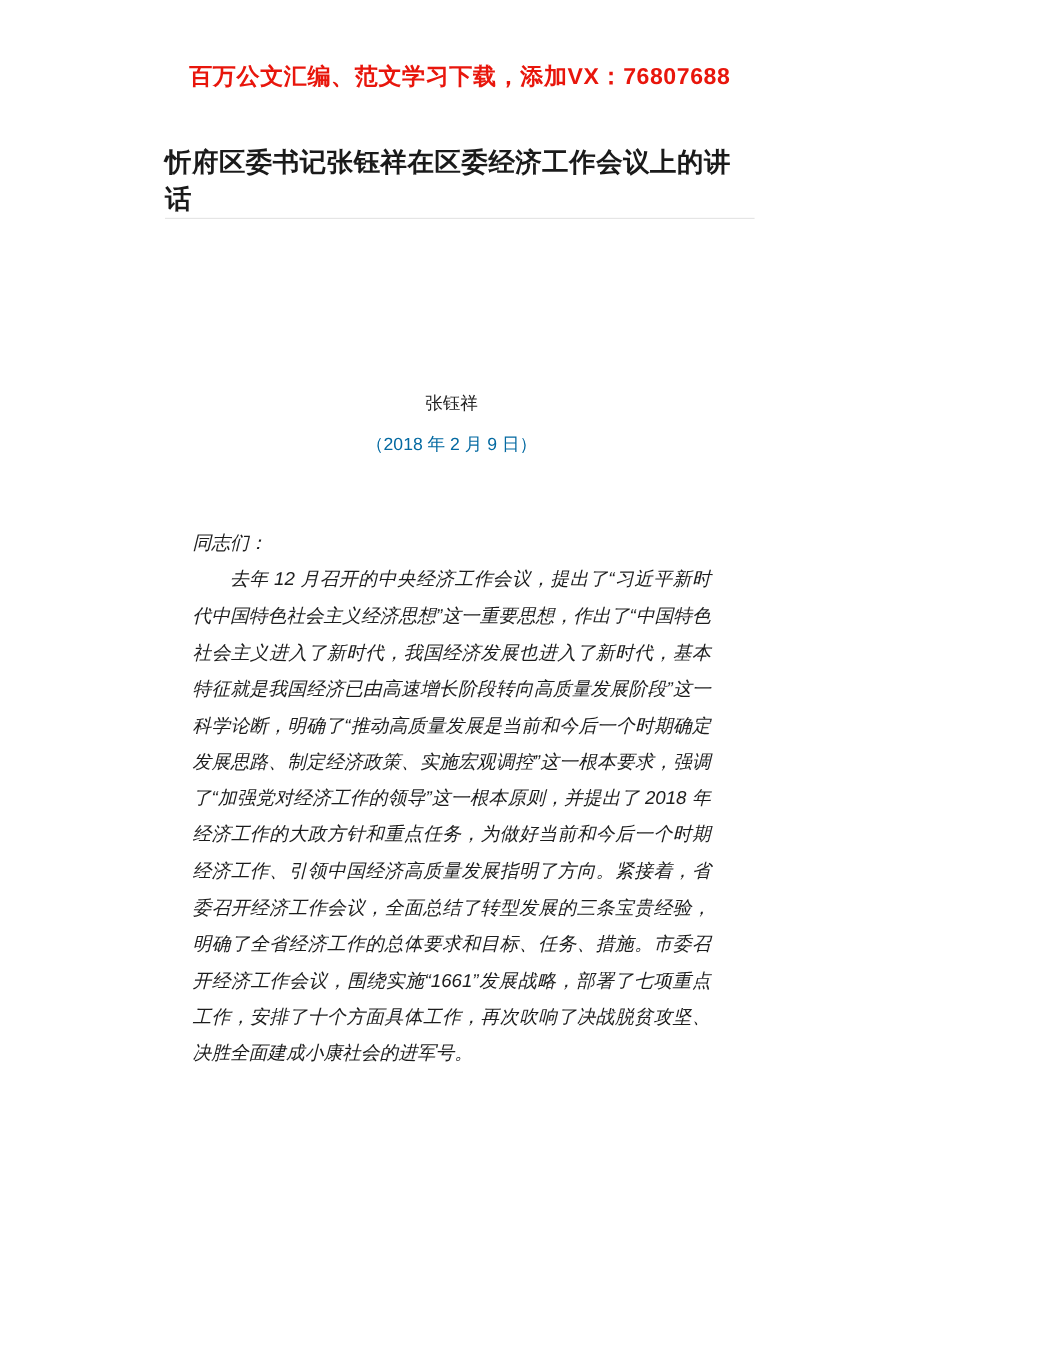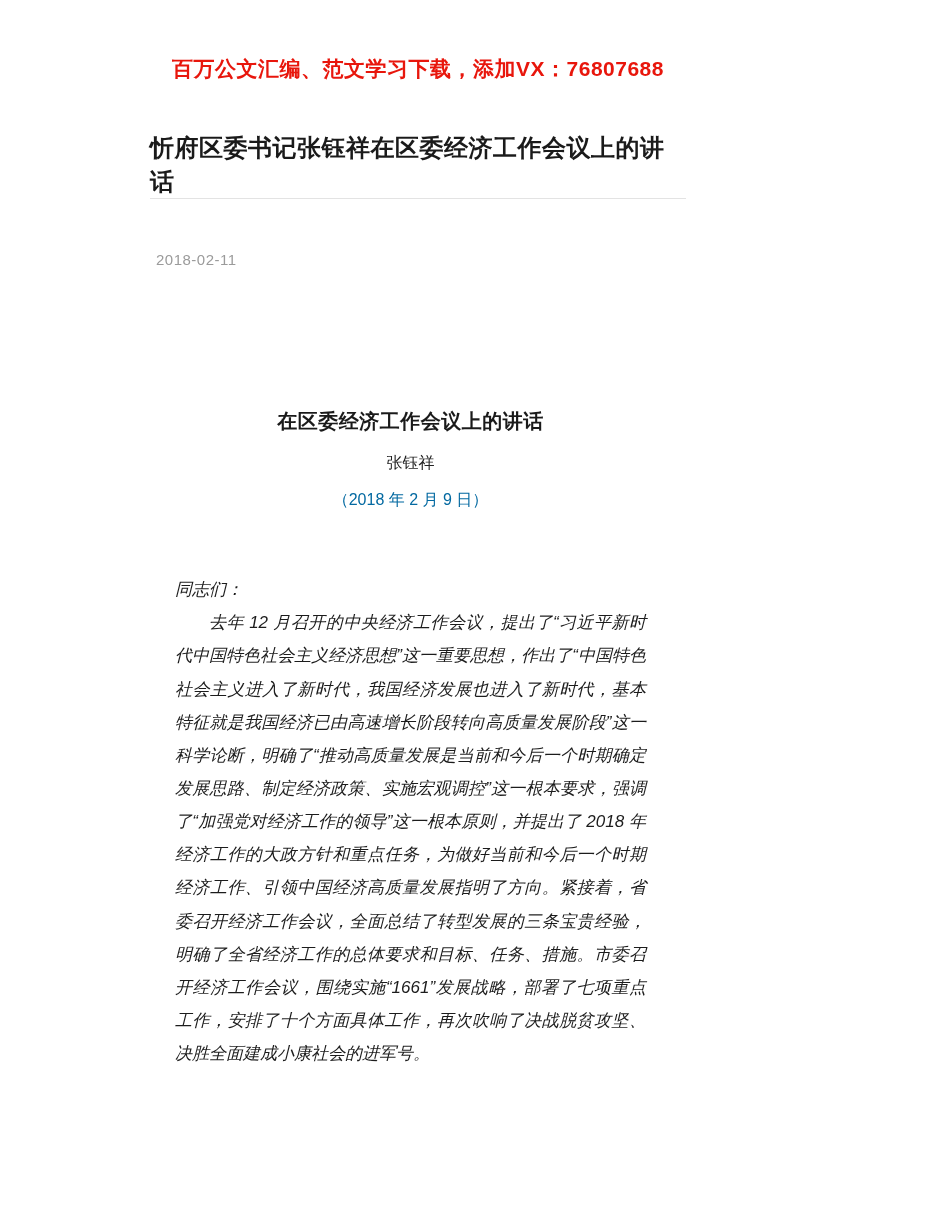--- a/index.html
+++ b/index.html
@@ -89,24 +89,22 @@
 <body>
 
 <div class="page">
 
   <div class="ad-banner">百万公文汇编、范文学习下载，添加VX：76807688</div>
 
   <div class="doc-header">
     <div class="doc-title">忻府区委书记张钰祥在区委经济工作会议上的讲话</div>
   </div>
 
-  <div class="doc-date">2018-02-11</div>
 
   <div class="article">
-    <div class="article-title">在区委经济工作会议上的讲话</div>
     <div class="article-author">张钰祥</div>
     <div class="article-date">（2018 年 2 月 9 日）</div>
 
     <div class="body-text">
       <p>同志们：</p>
       <p class="indent">去年 12 月召开的中央经济工作会议，提出了“习近平新时代中国特色社会主义经济思想”这一重要思想，作出了“中国特色社会主义进入了新时代，我国经济发展也进入了新时代，基本特征就是我国经济已由高速增长阶段转向高质量发展阶段”这一科学论断，明确了“推动高质量发展是当前和今后一个时期确定发展思路、制定经济政策、实施宏观调控”这一根本要求，强调了“加强党对经济工作的领导”这一根本原则，并提出了 2018 年经济工作的大政方针和重点任务，为做好当前和今后一个时期经济工作、引领中国经济高质量发展指明了方向。紧接着，省委召开经济工作会议，全面总结了转型发展的三条宝贵经验，明确了全省经济工作的总体要求和目标、任务、措施。市委召开经济工作会议，围绕实施“1661”发展战略，部署了七项重点工作，安排了十个方面具体工作，再次吹响了决战脱贫攻坚、决胜全面建成小康社会的进军号。</p>
     </div>
   </div>
 
 </div>

